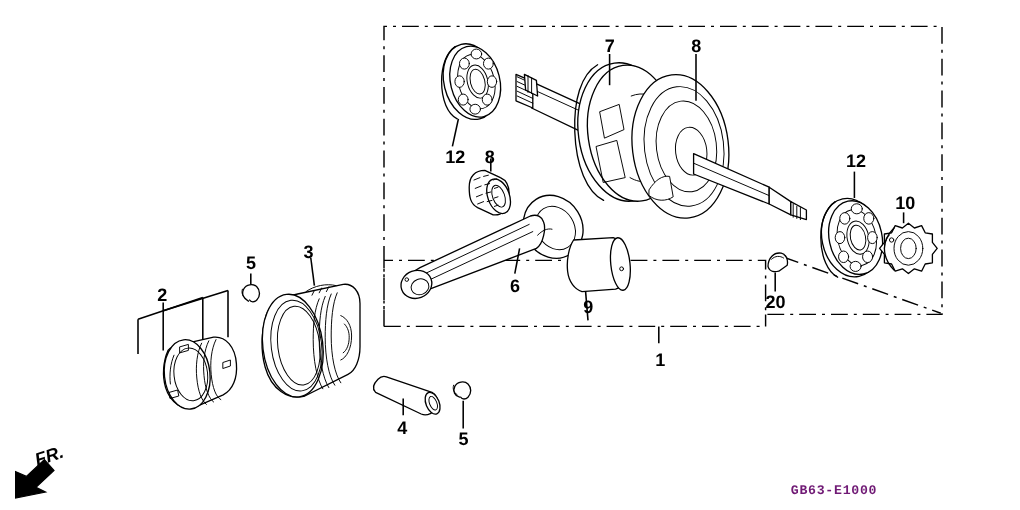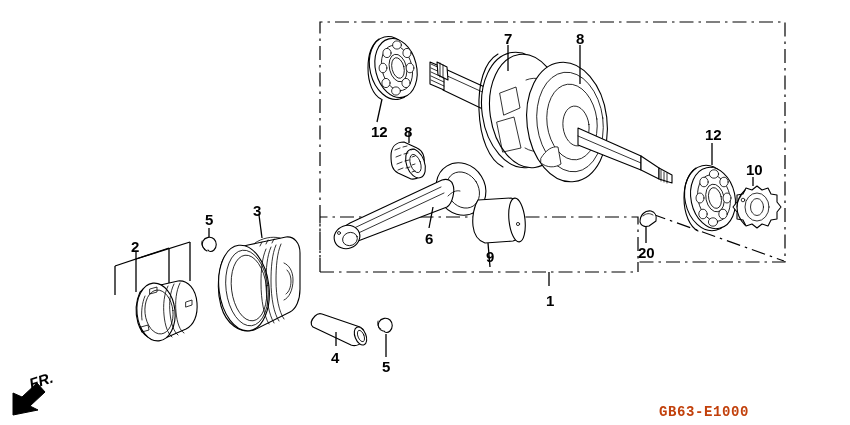--- a/index.html
+++ b/index.html
@@ -33,24 +33,24 @@
     color: #000;
     line-height: 1;
     white-space: nowrap;
     letter-spacing: 0px;
   }
   #part-number {
     position: absolute;
     left: 659px;
     top: 404px;
     font-family: "Liberation Mono", monospace;
-    font-size: 14px;
+    font-size: 11px;
     font-weight: bold;
     letter-spacing: 0.6px;
-    color: #c2410c;
+    color: #701a75;
     white-space: nowrap;
   }
   #fr-label {
     position: absolute;
     left: 27px;
     top: 376px;
     font-family: "Liberation Sans", sans-serif;
     font-size: 15px;
     font-weight: bold;
     font-style: italic;

